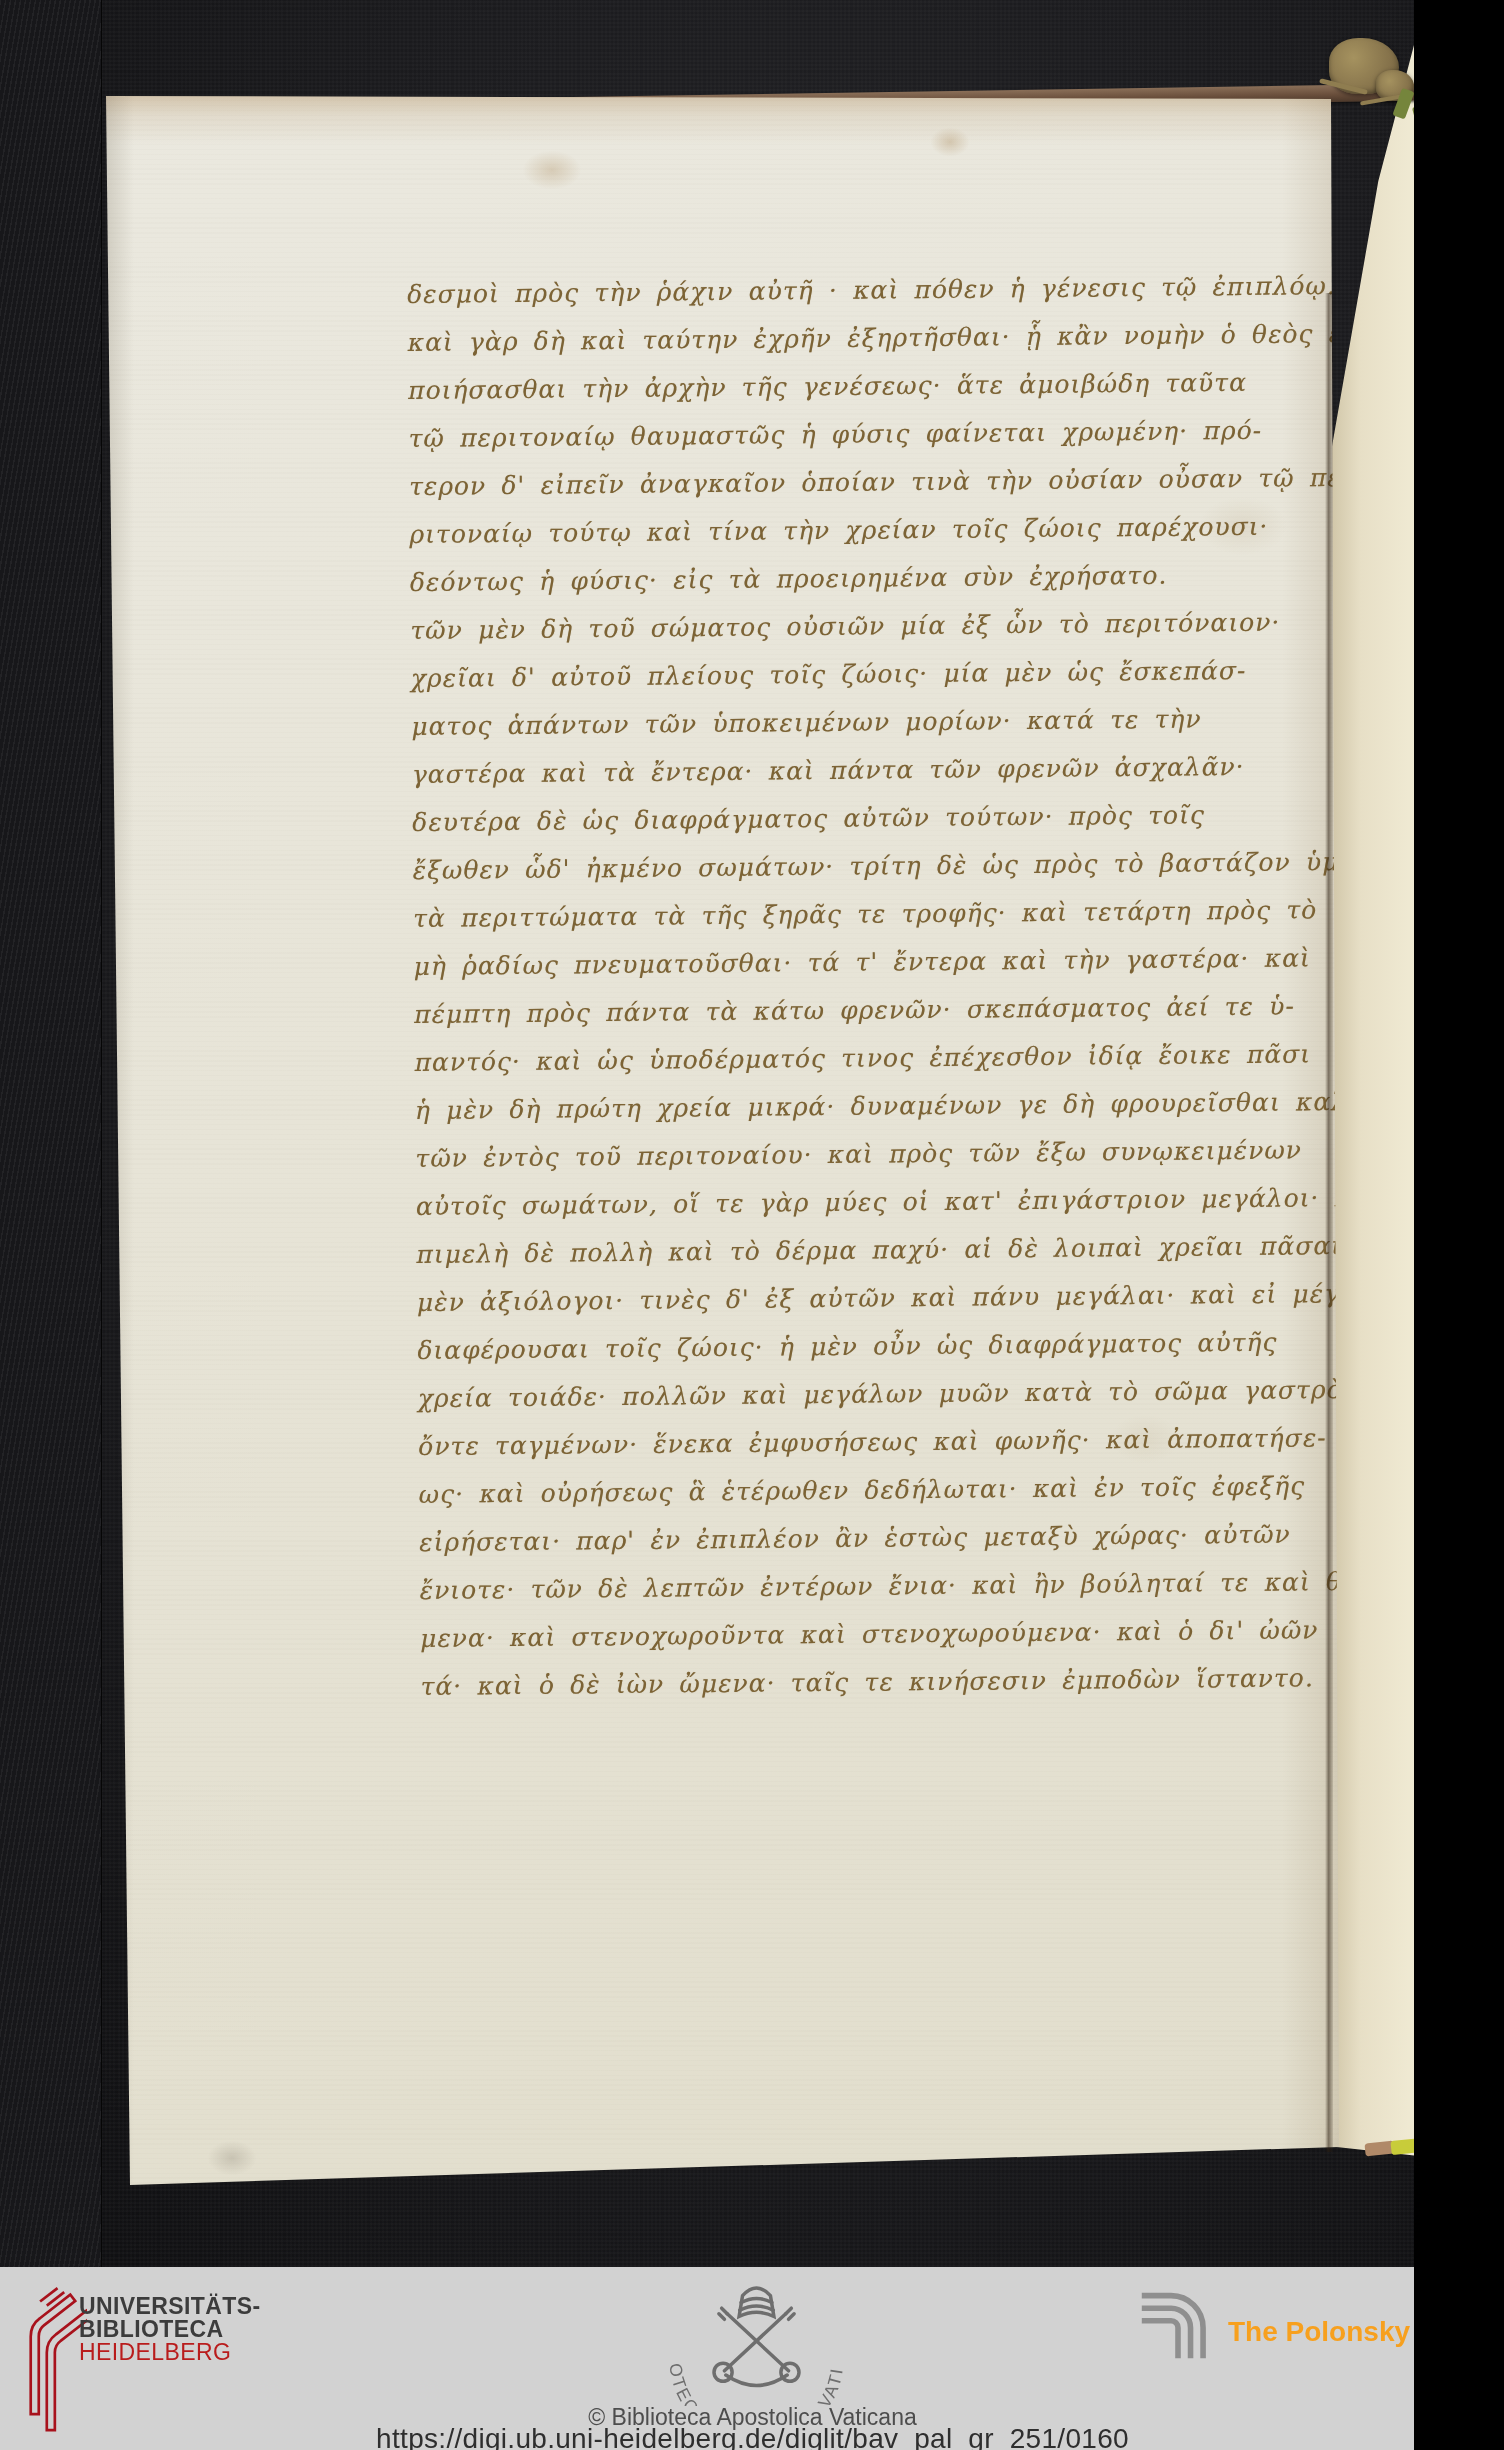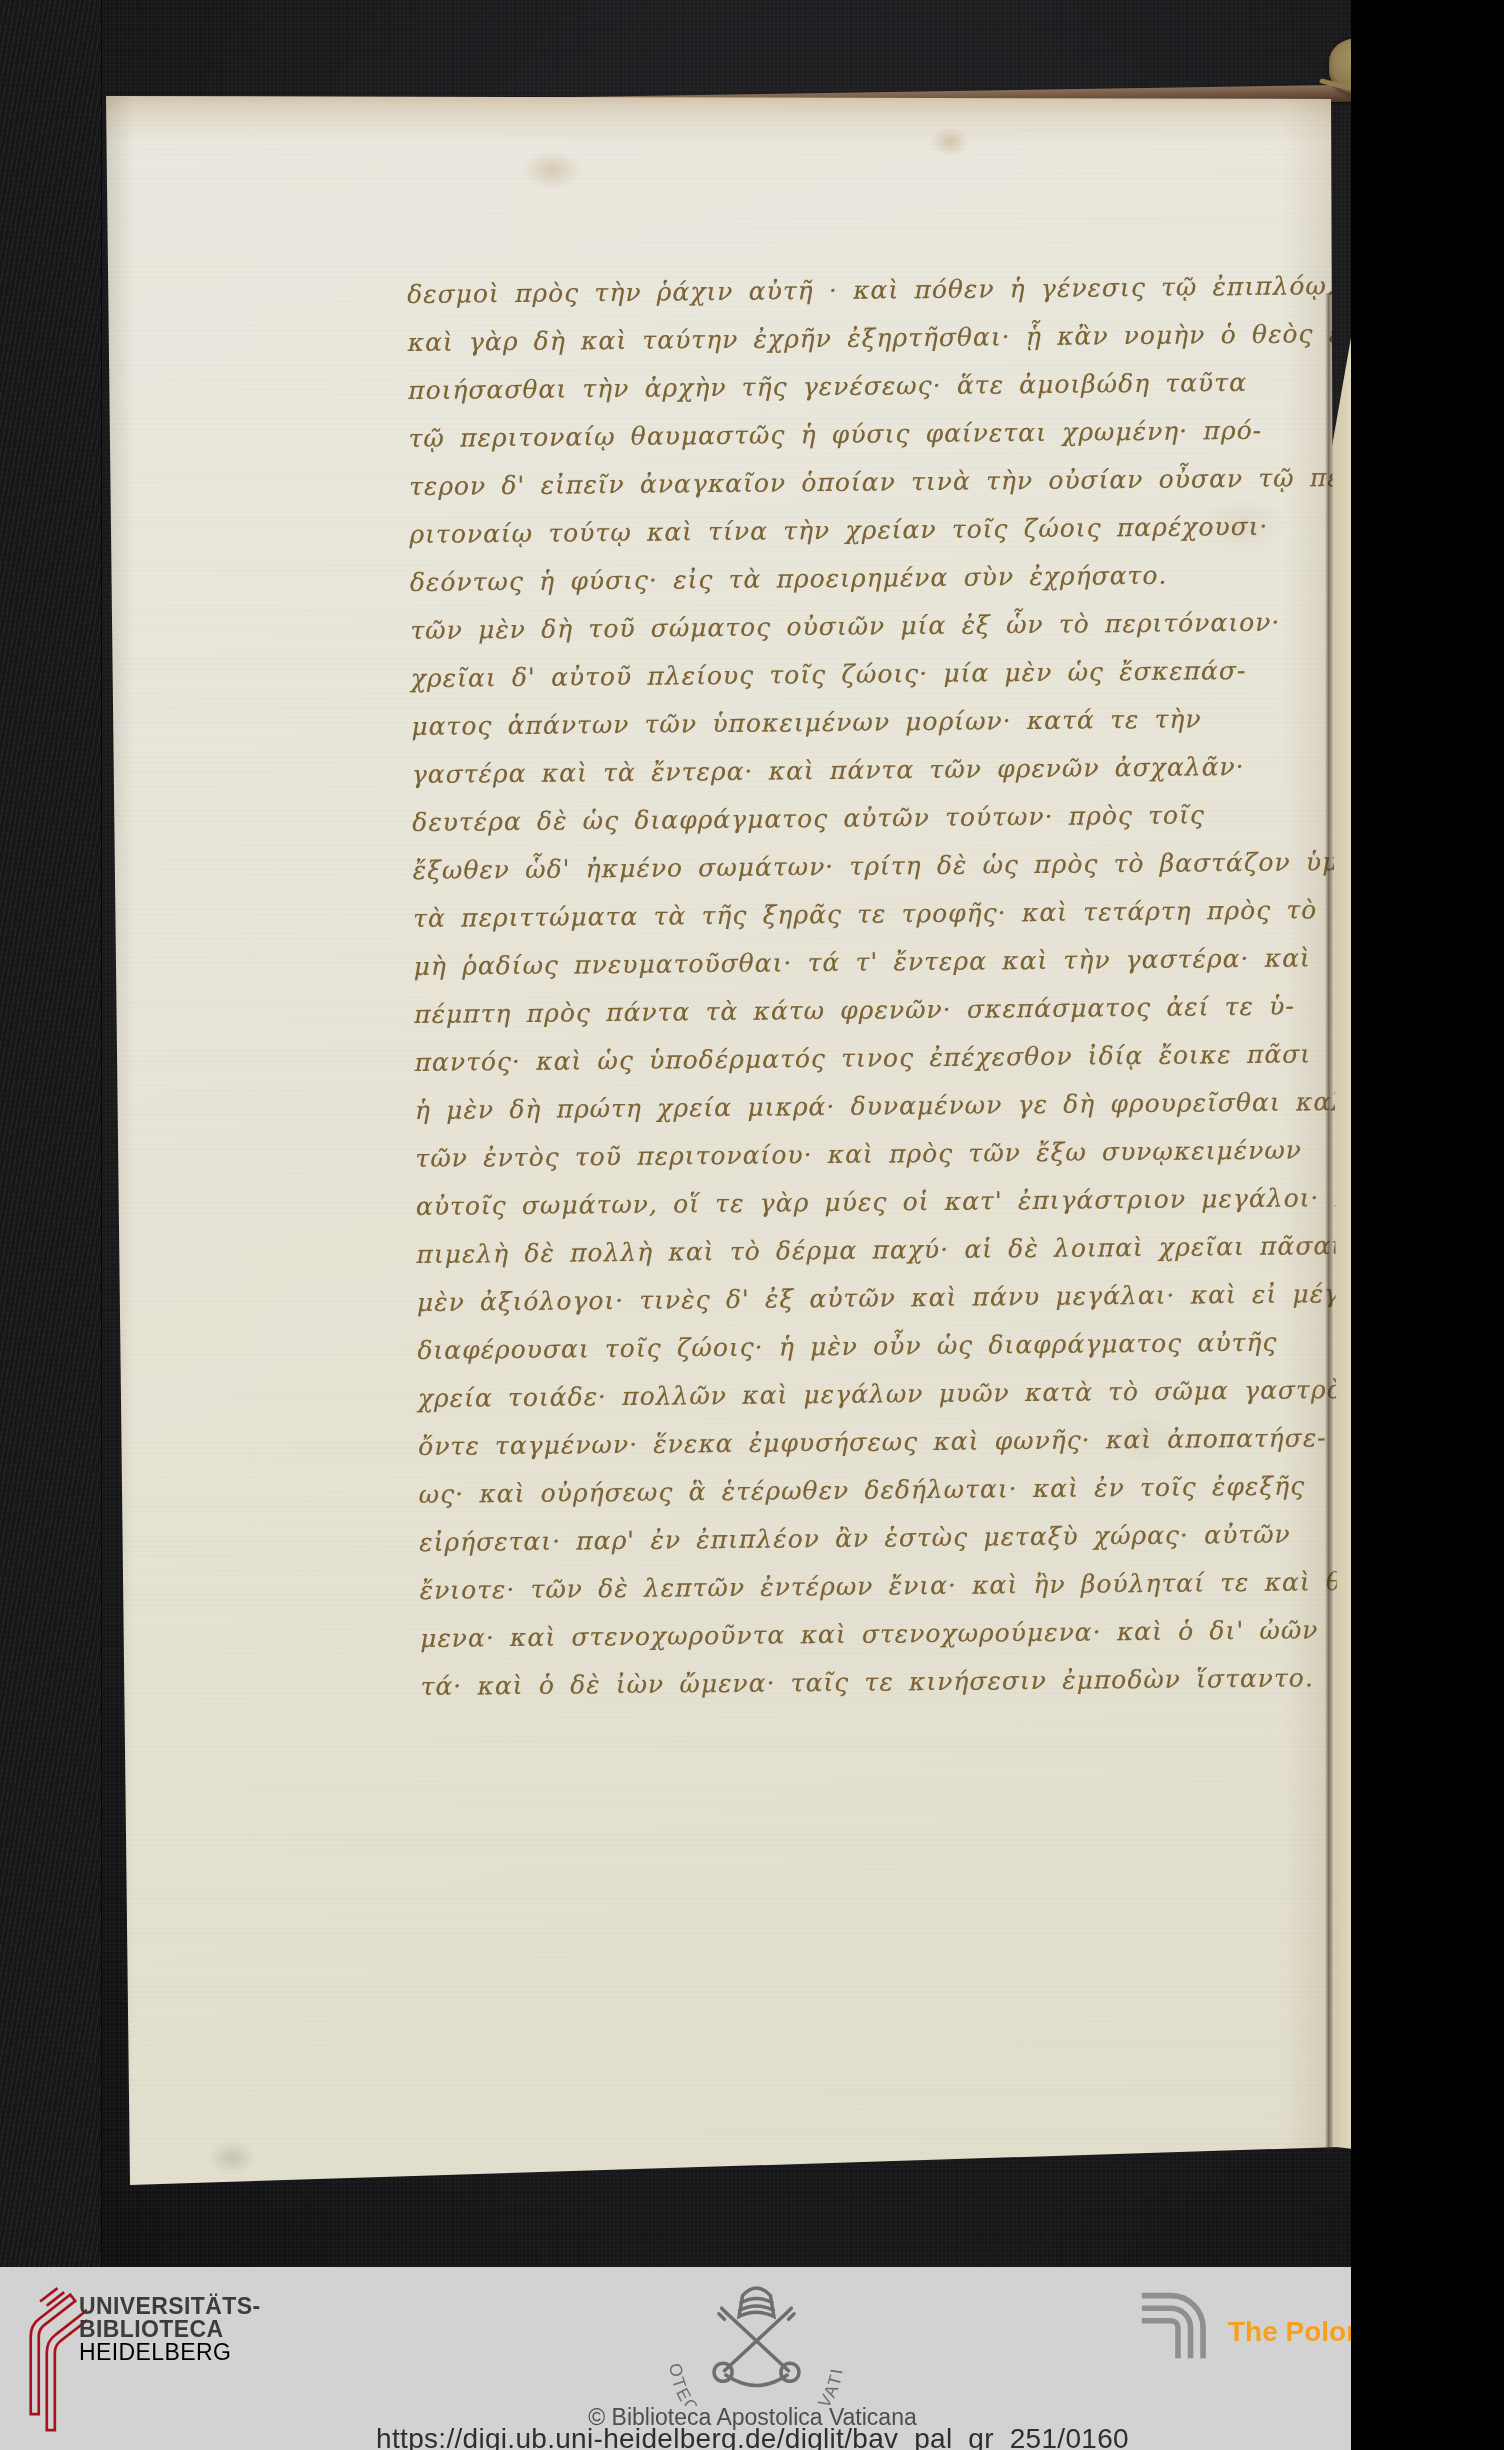--- a/index.html
+++ b/index.html
@@ -1,17 +1,17 @@
 <!DOCTYPE html>
 <html style="font-size:11px"><head>
 <meta charset="utf-8">
 <style>
   html,body{margin:0;padding:0;background:#000;}
-  #canvas{position:relative;width:1315px;height:2450px;overflow:hidden;
-          font-family:"Liberation Sans",sans-serif;padding-left:36px;}
+  #canvas{position:relative;width:1414px;height:2450px;overflow:hidden;
+          font-family:"Liberation Sans",sans-serif;}
 
   
   .photo{position:absolute;left:0;top:0;width:1505px;height:2267px;
     background:
       repeating-linear-gradient(0deg, rgba(255,255,255,.018) 0 2.1px, rgba(0,0,0,0) 2.1px 4.2px),
       repeating-linear-gradient(90deg, rgba(255,255,255,.015) 0 2.1px, rgba(0,0,0,0) 2.1px 4.2px),
       radial-gradient(ellipse at 55% 38%, #26262a 0%, #1a1a1d 55%, #0e0e10 100%);}
   .left-cloth{position:absolute;left:0;top:0;width:101px;height:2267px;
     background:
       repeating-linear-gradient(100deg, rgba(255,255,255,.05) 0 1.4px, rgba(0,0,0,0) 1.4px 4.9px),
@@ -71,21 +71,21 @@
     font-family:"DejaVu Serif",serif;font-style:italic;font-size:25px;
     letter-spacing:1px;word-spacing:6.3px;white-space:nowrap;
     text-shadow:0 0 0.7px rgba(124,99,53,.45);}
   .gline{height:48px;line-height:43px;}
 
   
   .footer{position:absolute;left:0;top:2267px;width:1505px;height:183px;background:#d2d2d2;}
   .ub-logo{position:absolute;left:19.5px;top:12.6px;}
   .ub-text{position:absolute;left:79px;top:28px;font-size:23px;font-weight:bold;
     color:#3c3c3c;letter-spacing:0.4px;line-height:23px;}
-  .ub-text .l3{font-weight:normal;color:#000000;}
+  .ub-text .l3{font-weight:normal;color:#b91c1c;}
   .vat{position:absolute;left:652px;top:5.6px;}
   .copyright{position:absolute;left:0;right:0;top:137px;text-align:center;
     font-size:23px;color:#4d4d4d;}
   .srcurl{position:absolute;left:0;right:0;top:156px;text-align:center;
     font-size:28px;color:#2e2e2e;letter-spacing:0.3px;}
   .polonsky{position:absolute;left:1139px;top:19.5px;height:77px;}
   .polonsky .label{position:absolute;left:89px;top:29px;font-size:28px;font-weight:bold;
     color:#f7a01e;white-space:nowrap;}
 </style>
 </head>

